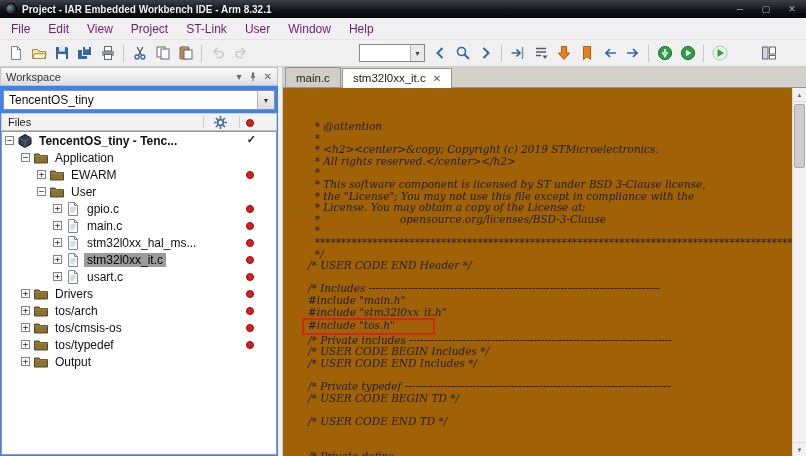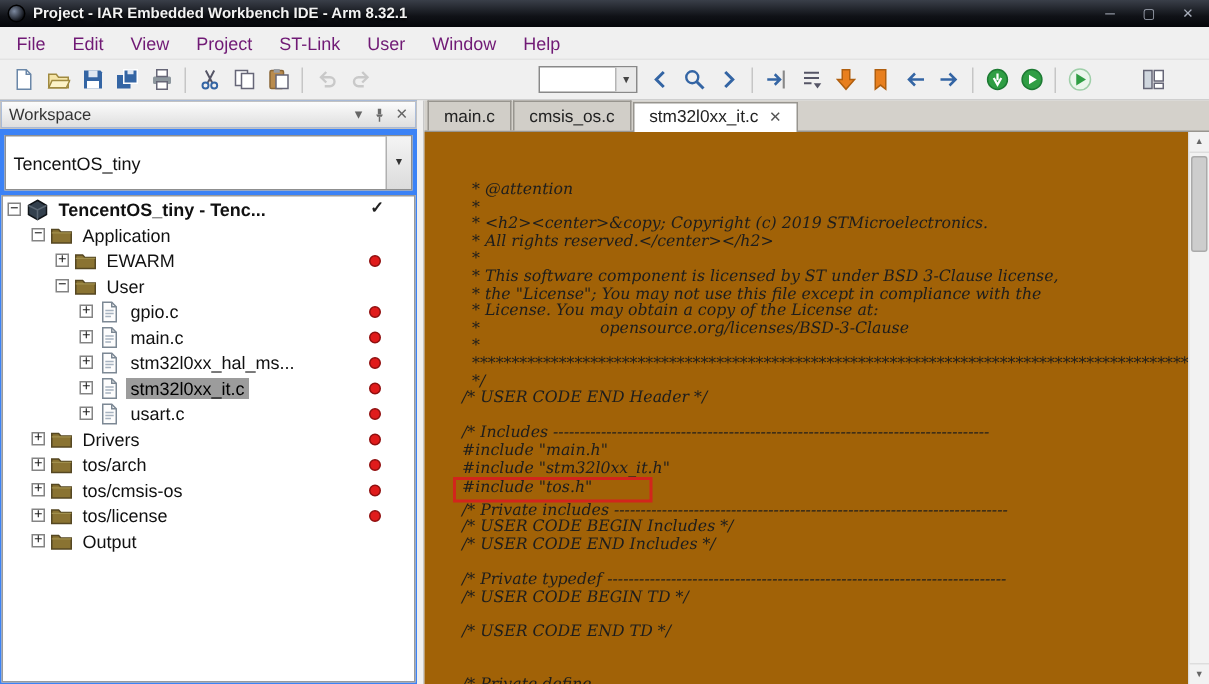--- a/index.html
+++ b/index.html
@@ -36,21 +36,21 @@
 
   
   .workspace-panel { width:278px; flex:0 0 auto; background:#3b82f6; display:flex; flex-direction:column; }
   .panel-header { height:19px; background:linear-gradient(#fcfcfc,#dedede); border:1px solid #c2c2c2;
     display:flex; align-items:center; padding:0 5px; }
   .panel-header .ph-title { font-size:11px; color:#333; flex:1; }
   .panel-header .ph-icons { display:flex; align-items:center; gap:5px; }
   .panel-header .ph-icons span { font-size:10px; color:#666; cursor:default; line-height:1; }
   .panel-header svg { display:block; }
 
-  .config-combo { margin:4px 3px 3px 3px; height:37px; background:#fff; border:1px solid #8f8f8f;
+  .config-combo { margin:4px 3px 3px 3px; height:20px; background:#fff; border:1px solid #8f8f8f;
     display:flex; align-items:center; }
   .config-combo .cc-value { flex:1; font-size:12px; padding-left:5px; color:#111; }
   .config-combo .cc-arrow { width:17px; height:100%; background:linear-gradient(#f4f4f4,#dcdcdc);
     border-left:1px solid #b0b0b0; font-size:7px; color:#333; display:flex; align-items:center; justify-content:center; }
 
   .files-header { height:18px; background:#f2f2f2; border:1px solid #d0d0d0; border-bottom:1px solid #bdbdbd;
     margin:0 1px; display:flex; align-items:center; padding-left:6px; position:relative; }
   .files-header .fh-label { font-size:11px; color:#222; }
   .fh-divider { position:absolute; top:2px; bottom:2px; width:1px; background:#cfcfcf; }
   .fh-gear { position:absolute; right:48px; top:1px; }
@@ -335,20 +335,32 @@
           </span>
           <span>✕</span>
         </span>
       </div>
 
       <div class="config-combo">
         <span class="cc-value">TencentOS_tiny</span>
         <span class="cc-arrow">▼</span>
       </div>
 
+      <div class="files-header">
+        <span class="fh-label">Files</span>
+        <span class="fh-divider" style="right:72px"></span>
+        <span class="fh-gear">
+          <svg width="15" height="15" viewBox="0 0 16 16">
+              <circle cx="8" cy="8" r="3" fill="none" stroke="#4a6f9c" stroke-width="1.8"></circle>
+              <path d="M8 1v3M8 12v3M1 8h3M12 8h3M3.2 3.2l2.1 2.1M10.7 10.7l2.1 2.1M12.8 3.2l-2.1 2.1M5.3 10.7l-2.1 2.1" stroke="#4a6f9c" stroke-width="1.8"></path>
+            </svg>
+        </span>
+        <span class="fh-divider" style="right:36px"></span>
+        <span class="fh-dot"></span>
+      </div>
 
       <div class="tree" id="tree">
           <div class="tree-row">
             <span class="indent" style="width: 3px;"></span>
             <span class="expander">−</span>
             <span class="node-icon">
               <svg width="16" height="16" viewBox="0 0 16 16">
                 <path d="M8 1.5 14 5v6L8 14.5 2 11V5z" fill="#33404d" stroke="#101418"></path>
                 <path d="M2 5l6 3 6-3M8 8v6.5" stroke="#5a6672" fill="none"></path>
               </svg>
@@ -493,21 +505,21 @@
           </div>
           <div class="tree-row">
             <span class="indent" style="width: 19px;"></span>
             <span class="expander">+</span>
             <span class="node-icon">
               <svg width="16" height="16" viewBox="0 0 16 16">
                 <path d="M1.5 4h4.6l1.5 1.6h6.9V13h-13z" fill="#8a7332" stroke="#554722"></path>
                 <path d="M1.5 6.2h13" stroke="#a08f4d" stroke-width="0.8"></path>
               </svg>
             </span>
-            <span class="tree-label">tos/license</span>
+            <span class="tree-label">tos/typedef</span>
             <span class="status-dot"></span>
           </div>
           <div class="tree-row">
             <span class="indent" style="width: 19px;"></span>
             <span class="expander">+</span>
             <span class="node-icon">
               <svg width="16" height="16" viewBox="0 0 16 16">
                 <path d="M1.5 4h4.6l1.5 1.6h6.9V13h-13z" fill="#8a7332" stroke="#554722"></path>
                 <path d="M1.5 6.2h13" stroke="#a08f4d" stroke-width="0.8"></path>
               </svg>
@@ -516,23 +528,20 @@
           </div>
         </div>
     </div>
 
     <div class="splitter"></div>
 
     <div class="editor-area">
       <div class="tabbar" id="tabbar">
           <div class="tab">
             <span>main.c</span>
-          </div>
-          <div class="tab">
-            <span>cmsis_os.c</span>
           </div>
           <div class="tab active">
             <span>stm32l0xx_it.c</span>
             <span class="tab-close">✕</span>
           </div>
         </div>
       <div class="code-wrap">
         <div class="code" id="code"><div class="code-line">  * @attention</div><div class="code-line">  *</div><div class="code-line">  * &lt;h2&gt;&lt;center&gt;&amp;copy; Copyright (c) 2019 STMicroelectronics.</div><div class="code-line">  * All rights reserved.&lt;/center&gt;&lt;/h2&gt;</div><div class="code-line">  *</div><div class="code-line">  * This software component is licensed by ST under BSD 3-Clause license,</div><div class="code-line">  * the "License"; You may not use this file except in compliance with the</div><div class="code-line">  * License. You may obtain a copy of the License at:</div><div class="code-line">  *                        opensource.org/licenses/BSD-3-Clause</div><div class="code-line">  *</div><div class="code-line">  **********************************************************************************************</div><div class="code-line">  */</div><div class="code-line">/* USER CODE END Header */</div><div class="code-line">&nbsp;</div><div class="code-line">/* Includes ----------------------------------------------------------------------------------</div><div class="code-line">#include "main.h"</div><div class="code-line">#include "stm32l0xx_it.h"</div><div class="code-line"><span class="red-box">#include "tos.h"</span></div><div class="code-line">/* Private includes --------------------------------------------------------------------------</div><div class="code-line">/* USER CODE BEGIN Includes */</div><div class="code-line">/* USER CODE END Includes */</div><div class="code-line">&nbsp;</div><div class="code-line">/* Private typedef ---------------------------------------------------------------------------</div><div class="code-line">/* USER CODE BEGIN TD */</div><div class="code-line">&nbsp;</div><div class="code-line">/* USER CODE END TD */</div><div class="code-line">&nbsp;</div><div class="code-line">&nbsp;</div><div class="code-line">/* Private define</div></div>
         <div class="vscroll">
           <div class="vs-btn">▲</div>

